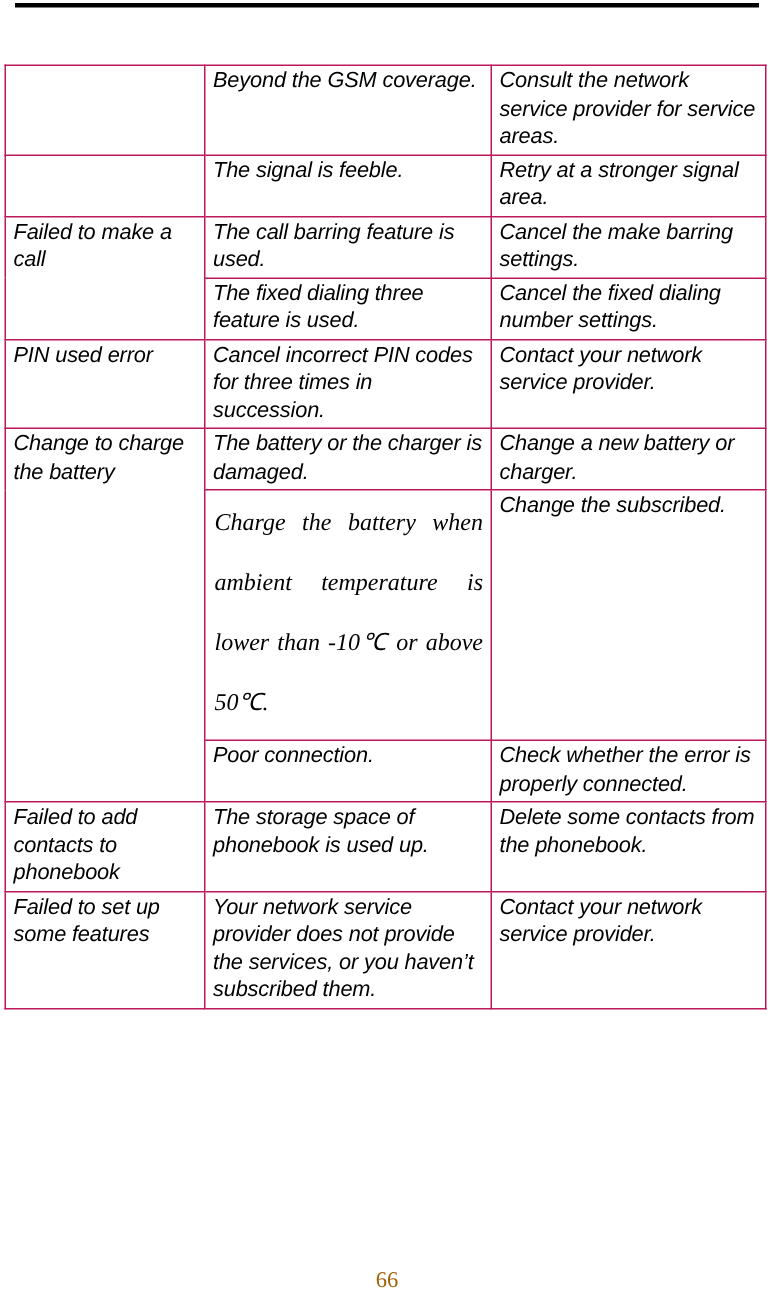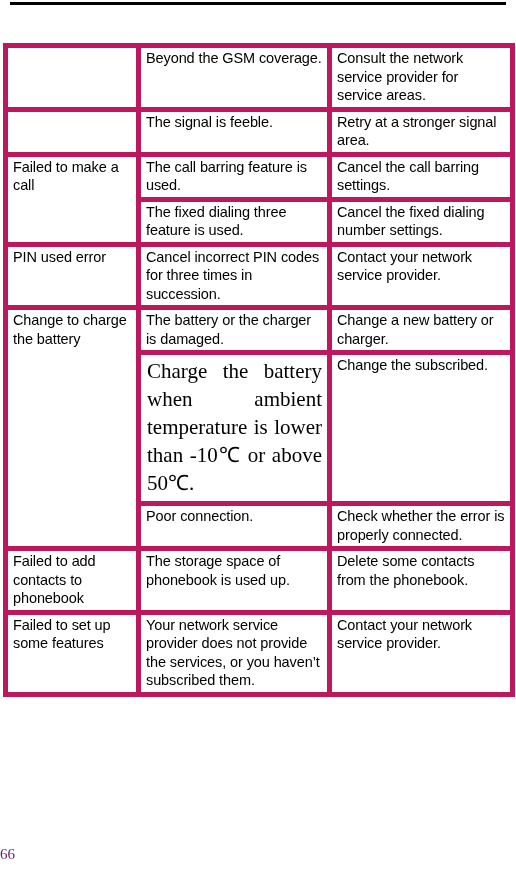--- a/index.html
+++ b/index.html
@@ -29,54 +29,55 @@
   
   .doc-table {
     position: absolute;
     left: 3px;
     top: 43px;
     width: 508px;
     border-collapse: collapse;
     table-layout: fixed;
   }
   .doc-table td {
-    border: 5px solid #be185d;
+    border: 1px solid #be185d;
     vertical-align: top;
     padding: 1px 4px 2px 5px;
     font-size: 14.5px;
     line-height: 18.5px;
     font-family: "Liberation Sans", sans-serif;
     letter-spacing: -0.1px;
+    font-style: italic;
   }
   .col-sym { width: 133px; }
   .col-cause { width: 191px; }
   .col-fix  { width: 183px; }
 
   
   td.serif-cell {
     font-family: "Liberation Serif", serif;
-    font-size: 21px;
-    line-height: 28px;
+    font-size: 16px;
+    line-height: 40px;
     text-align: justify;
     text-justify: inter-word;
     padding: 2px 5px 4px 6px;
     letter-spacing: 0;
   }
 
   
   .page-number {
     position: absolute;
     left: 0;
     top: 845px;
     width: 516px;
-    text-align: left;
+    text-align: center;
     font-family: "Liberation Serif", serif;
     font-size: 15px;
     line-height: 18px;
-    color: #701a75;
+    color: #a16207;
   }
 </style>
 </head>
 <body>
 
 <div class="header-rule"></div>
 
 <table class="doc-table">
   <colgroup>
     <col class="col-sym">
@@ -93,21 +94,21 @@
 
     <tr>
       <td class="col-sym"></td>
       <td class="col-cause">The signal is feeble.</td>
       <td class="col-fix">Retry at a stronger signal area.</td>
     </tr>
 
     <tr>
       <td class="col-sym" rowspan="2">Failed to make a call</td>
       <td class="col-cause">The call barring feature is used.</td>
-      <td class="col-fix">Cancel the call barring settings.</td>
+      <td class="col-fix">Cancel the make barring settings.</td>
     </tr>
 
     <tr>
       <td class="col-cause">The fixed dialing three feature is used.</td>
       <td class="col-fix">Cancel the fixed dialing number settings.</td>
     </tr>
 
     <tr>
       <td class="col-sym">PIN used error</td>
       <td class="col-cause">Cancel incorrect PIN codes for three times in succession.</td>

